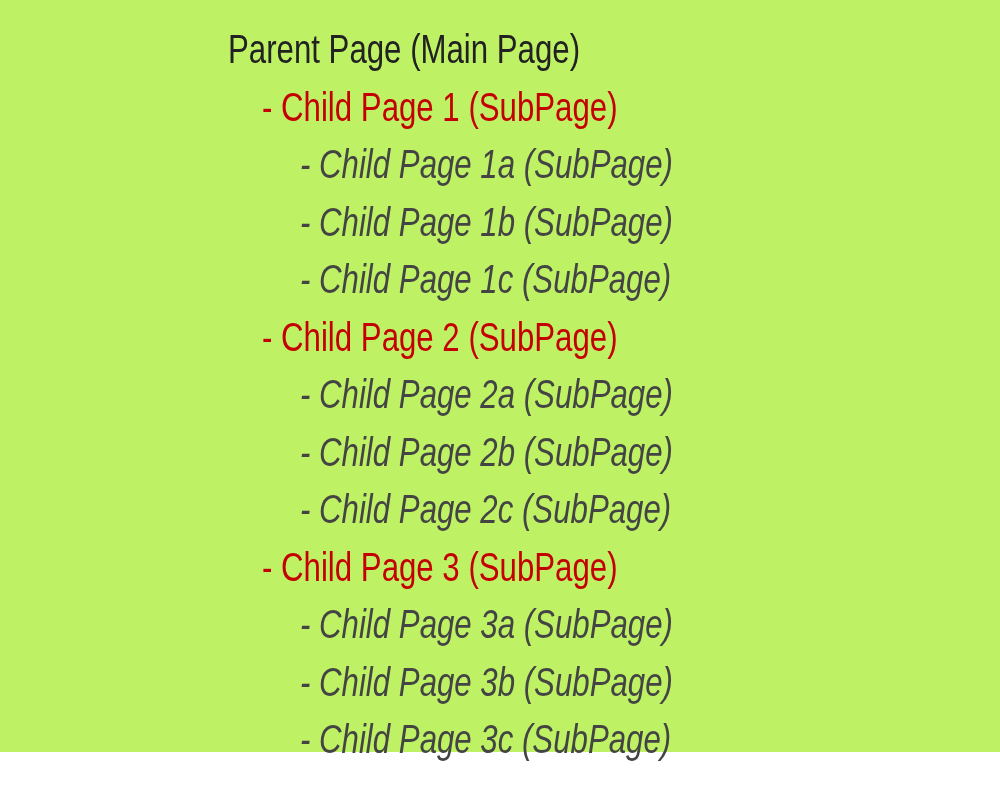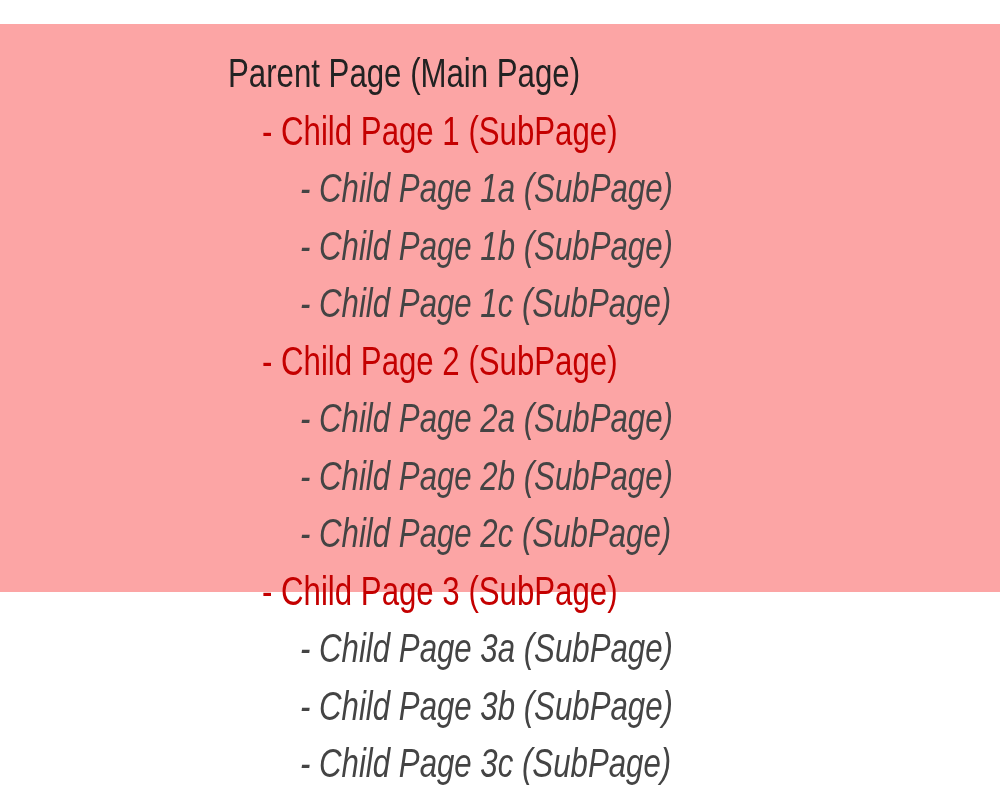--- a/index.html
+++ b/index.html
@@ -6,23 +6,22 @@
       margin: 0;
       padding: 0;
       background: #ffffff;
       width: 1000px;
       height: 800px;
       overflow: hidden;
     }
     .canvas {
       position: relative;
       width: 1000px;
-      height: 568px;
-      background: #fca5a5;
-      margin-top: 24px;
+      height: 752px;
+      background: #bef264;
     }
     .line {
       position: absolute;
       white-space: nowrap;
       font-family: "Liberation Sans", sans-serif;
       font-size: 40px;
       line-height: 46px;
       transform-origin: left top;
       transform: scaleX(0.78);
     }

